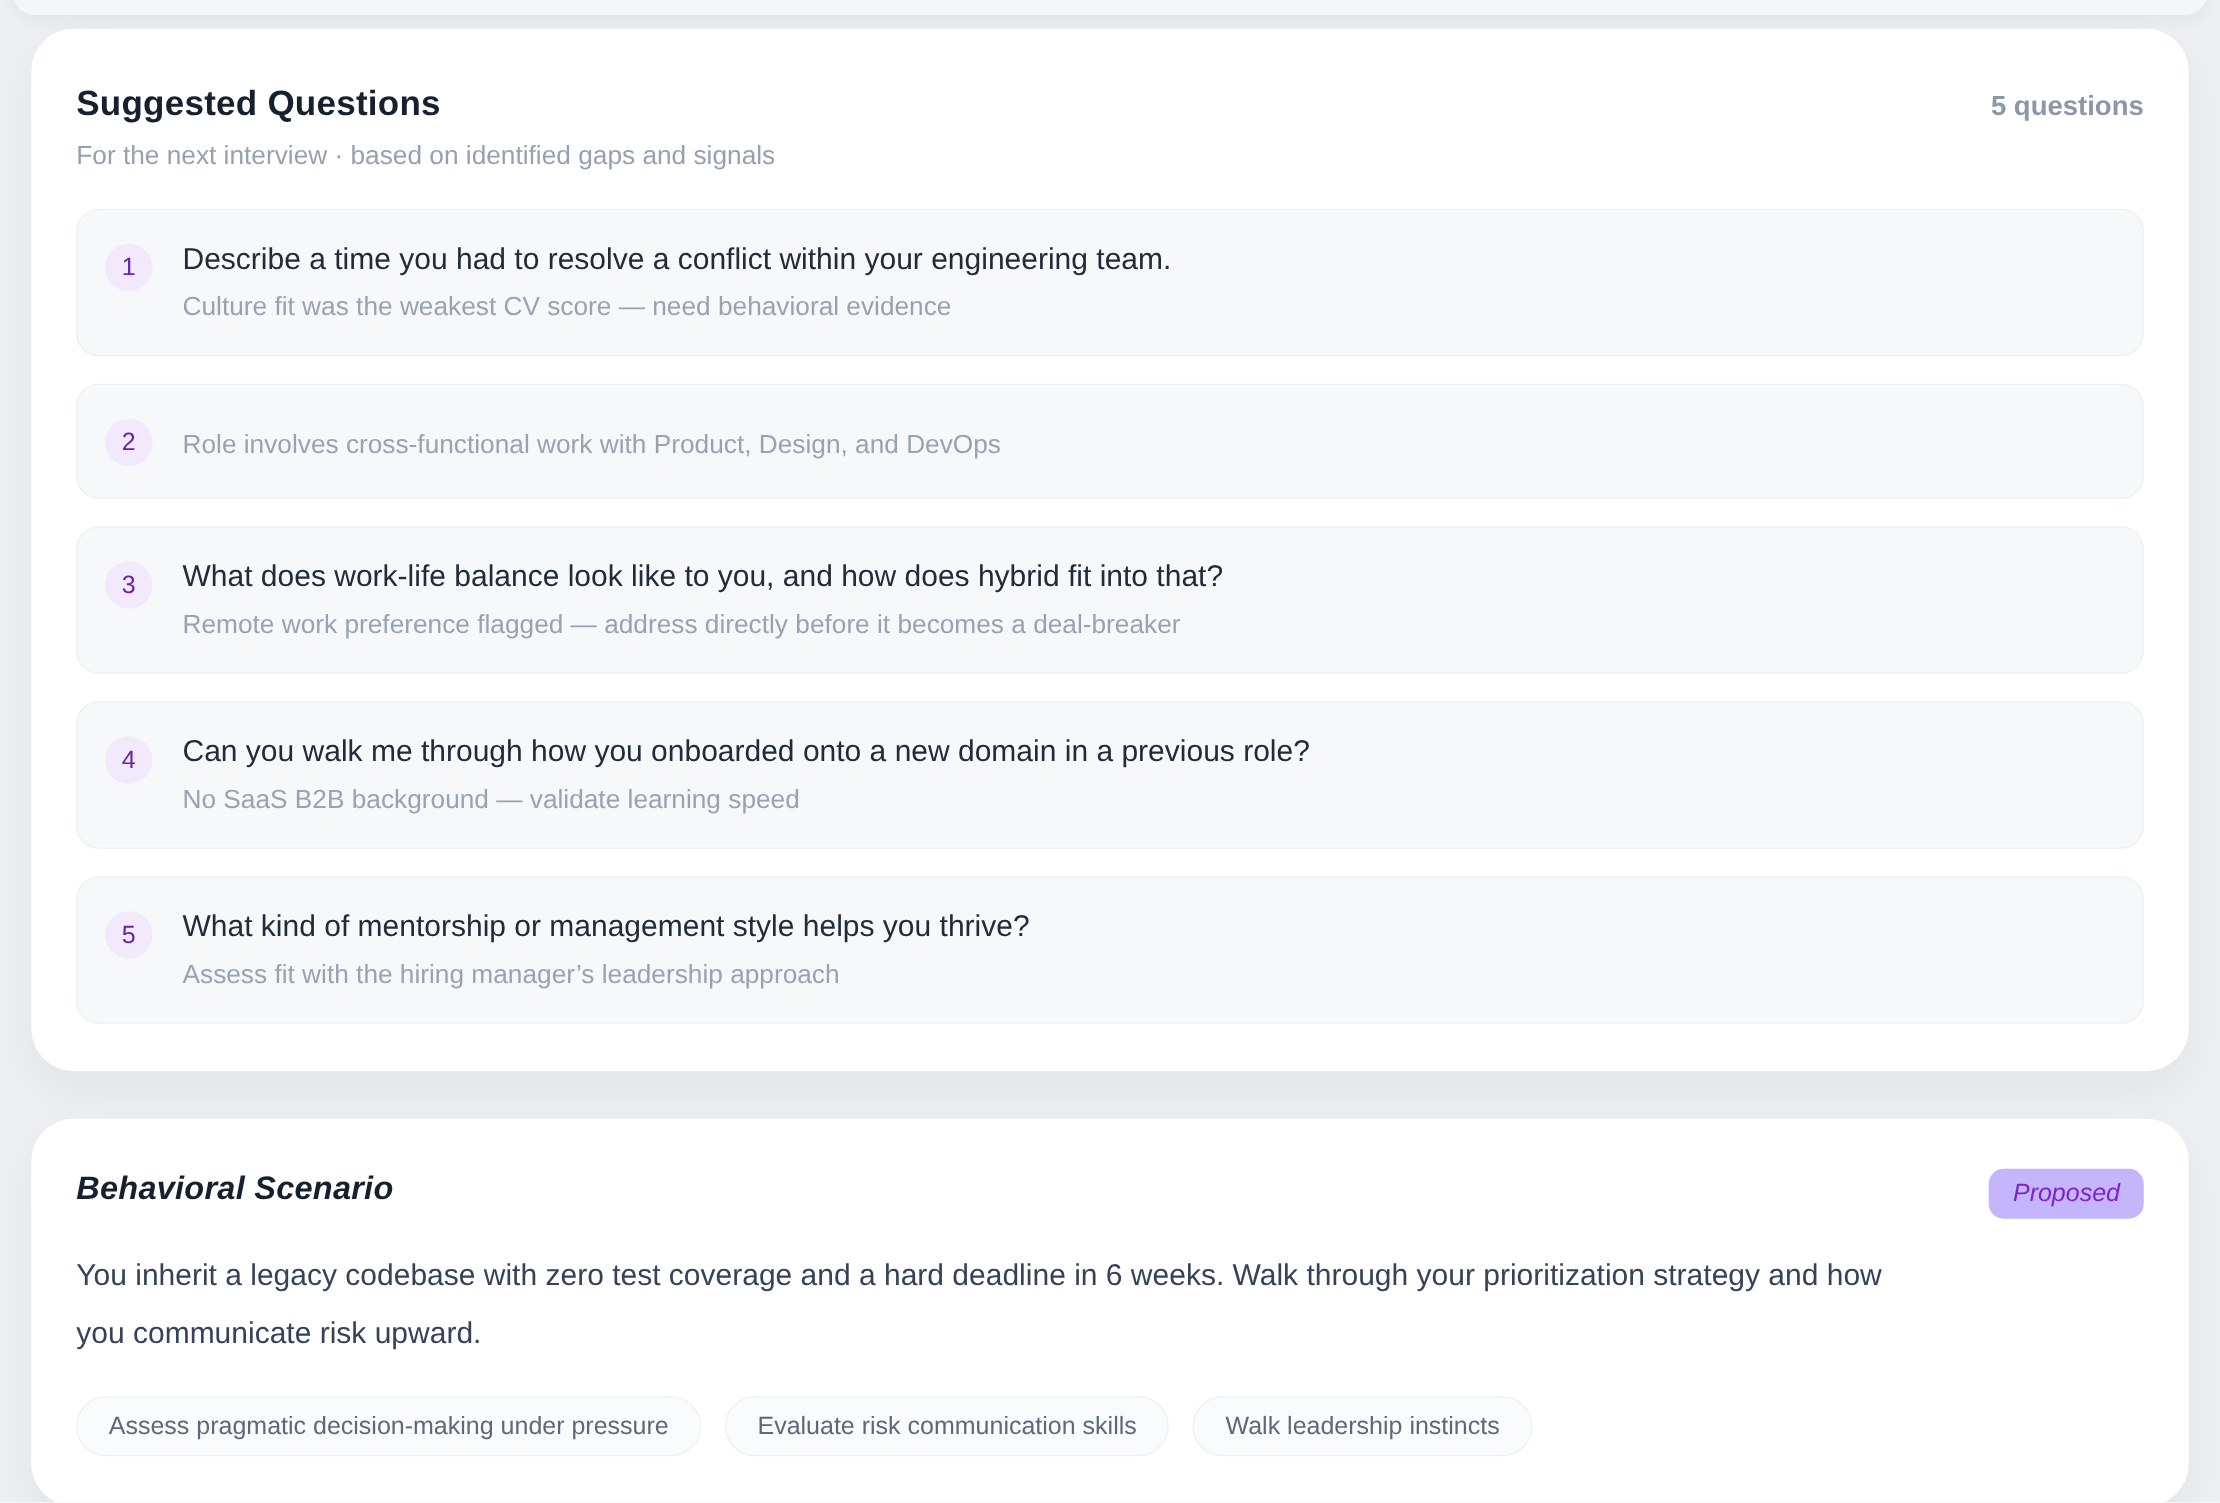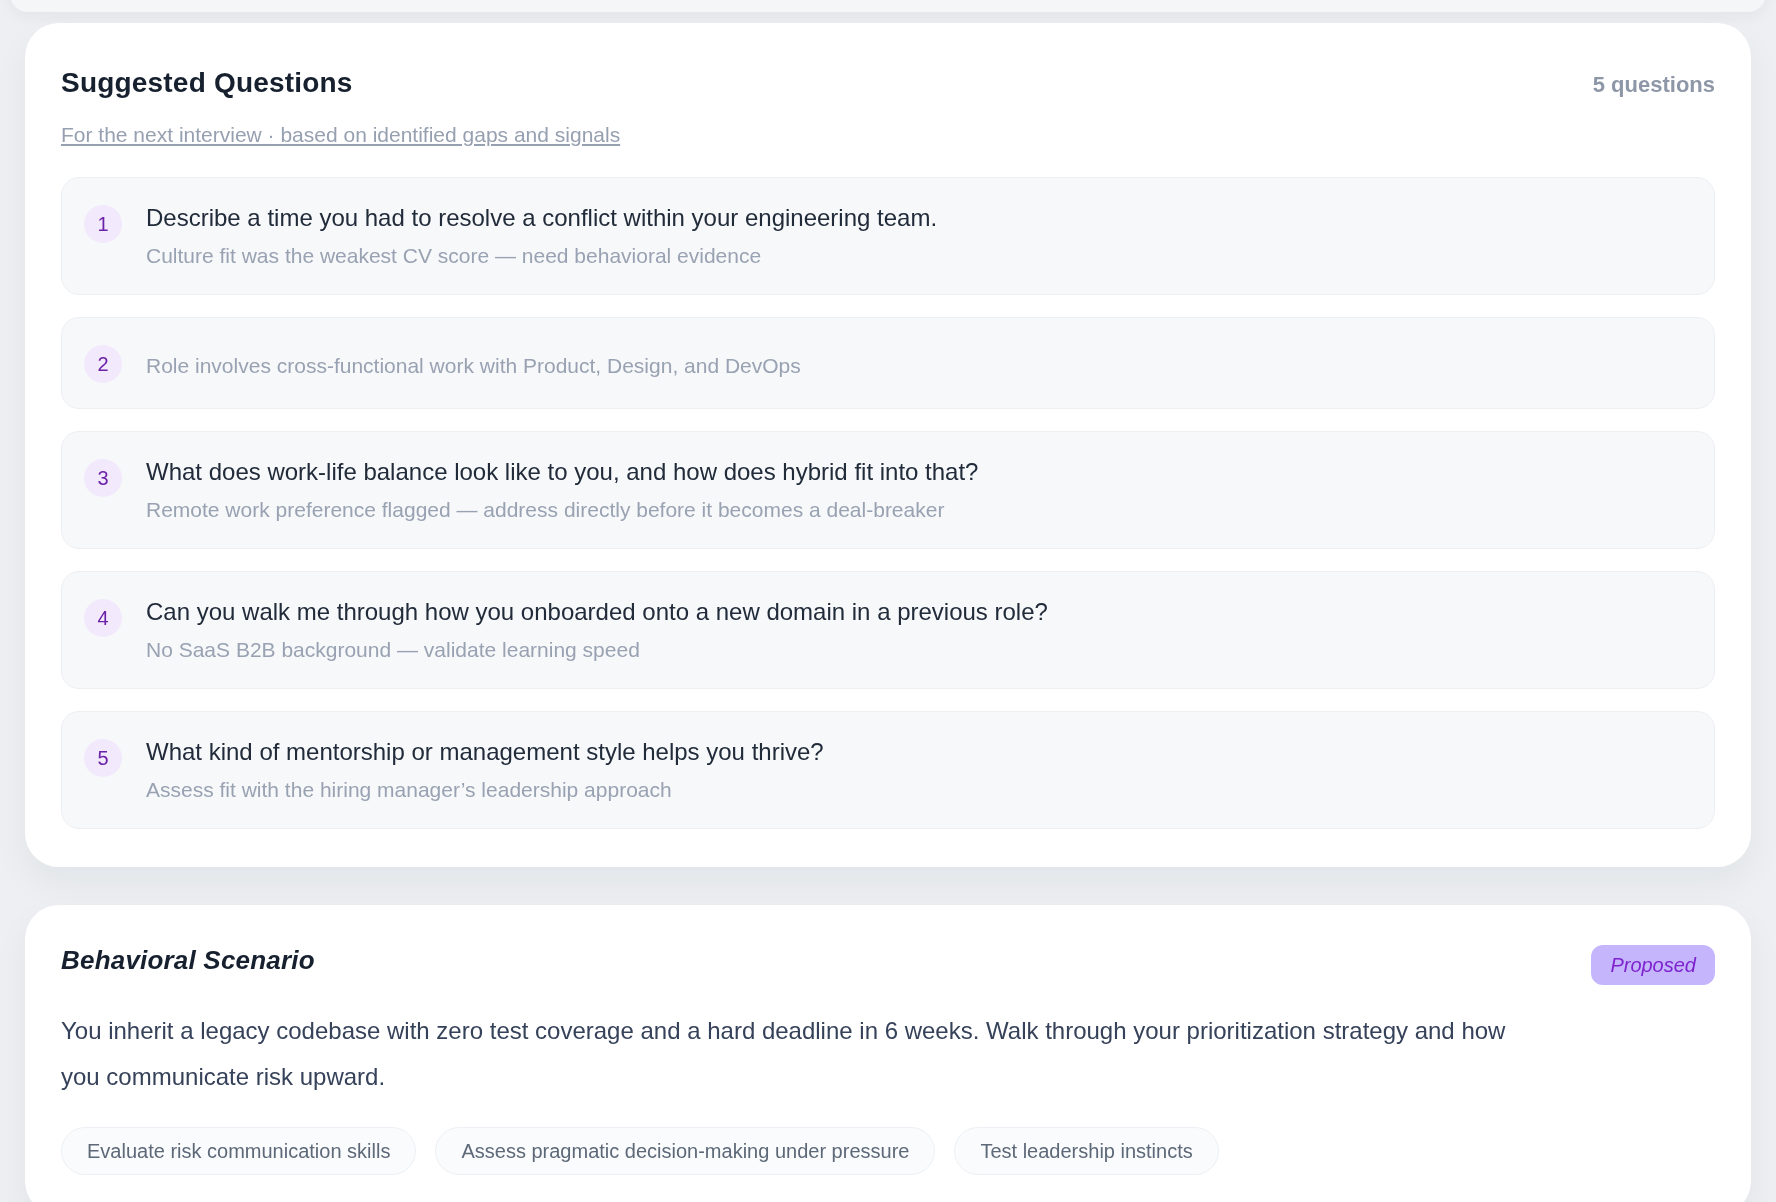--- a/index.html
+++ b/index.html
@@ -39,25 +39,24 @@
     justify-content: space-between;
     align-items: flex-start;
   }
   .card-title {
     font-size: 28px;
     font-weight: 700;
     color: #16202e;
     letter-spacing: 0.2px;
   }
   .card-subtitle {
-    margin-top: 24px;
+    margin-top: 14px;
     font-size: 21px;
     color: #97a0b1;
     font-weight: 400;
-    text-decoration: underline;
   }
   .count-label {
     font-size: 22px;
     color: #8d97a8;
     padding-top: 5px;
     font-weight: 700;
   }
   .q-list {
     margin-top: 30px;
     display: flex;
@@ -206,19 +205,19 @@
 </div>
 </section>
 
 <section class="card card-scenario">
   <header class="scenario-head">
     <h2 class="scenario-title">Behavioral Scenario</h2>
     <span class="status-badge">Proposed</span>
   </header>
   <p class="scenario-text">You inherit a legacy codebase with zero test coverage and a hard deadline in 6 weeks. Walk through your prioritization strategy and how you communicate risk upward.</p>
   <div class="tag-row">
+  <span class="tag">Assess pragmatic decision-making under pressure</span>
+
   <span class="tag">Evaluate risk communication skills</span>
 
-  <span class="tag">Assess pragmatic decision-making under pressure</span>
-
-  <span class="tag">Test leadership instincts</span>
+  <span class="tag">Walk leadership instincts</span>
 </div>
 </section>
 
 </body></html>

